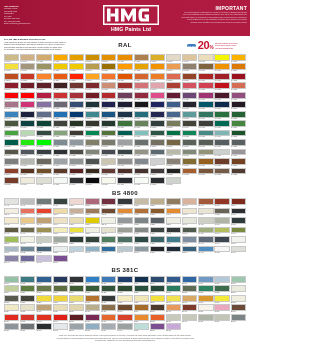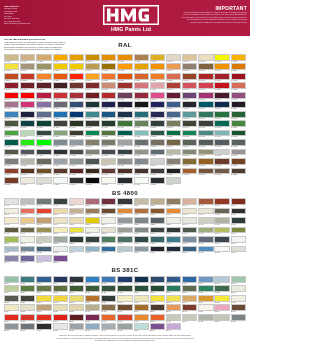--- a/index.html
+++ b/index.html
@@ -183,20 +183,32 @@
     <div class="intro-text">
       <div class="it-head">RAL, BS 4800 &amp; BS 381C COLOUR CHART</div>
       <div class="it-line">HMG Paints can supply the vast majority of these colours in a wide range of</div>
       <div class="it-line">product types and finishes. Colours are available in a variety of pack sizes</div>
       <div class="it-line">from aerosols through to bulk deliveries. Please contact our sales office</div>
       <div class="it-line">for availability, lead times and minimum order quantities on all colours.</div>
     </div>
 
     <div class="section-title">RAL</div>
 
+    <div class="promo">
+      <span class="promo-pill">UP TO</span>
+      <span class="promo-badge">
+        <span class="promo-num">20</span>
+        <span class="promo-pct">%</span>
+      </span>
+      <span class="promo-lines">
+        <span class="pl" style="display:block">discount available on selected</span>
+        <span class="pl" style="display:block">colours when ordered online.</span>
+        <span class="pl" style="display:block">Visit www.hmgpaint.com</span>
+      </span>
+    </div>
   </div>
 
   <div class="grid" id="grid-ral">
       <div class="cell">
         <span class="chip" style="background: rgb(205, 186, 136);"></span>
         <span class="code">RAL 1000</span>
       </div>
       <div class="cell">
         <span class="chip" style="background: rgb(208, 176, 132);"></span>
         <span class="code">RAL 1001</span>

